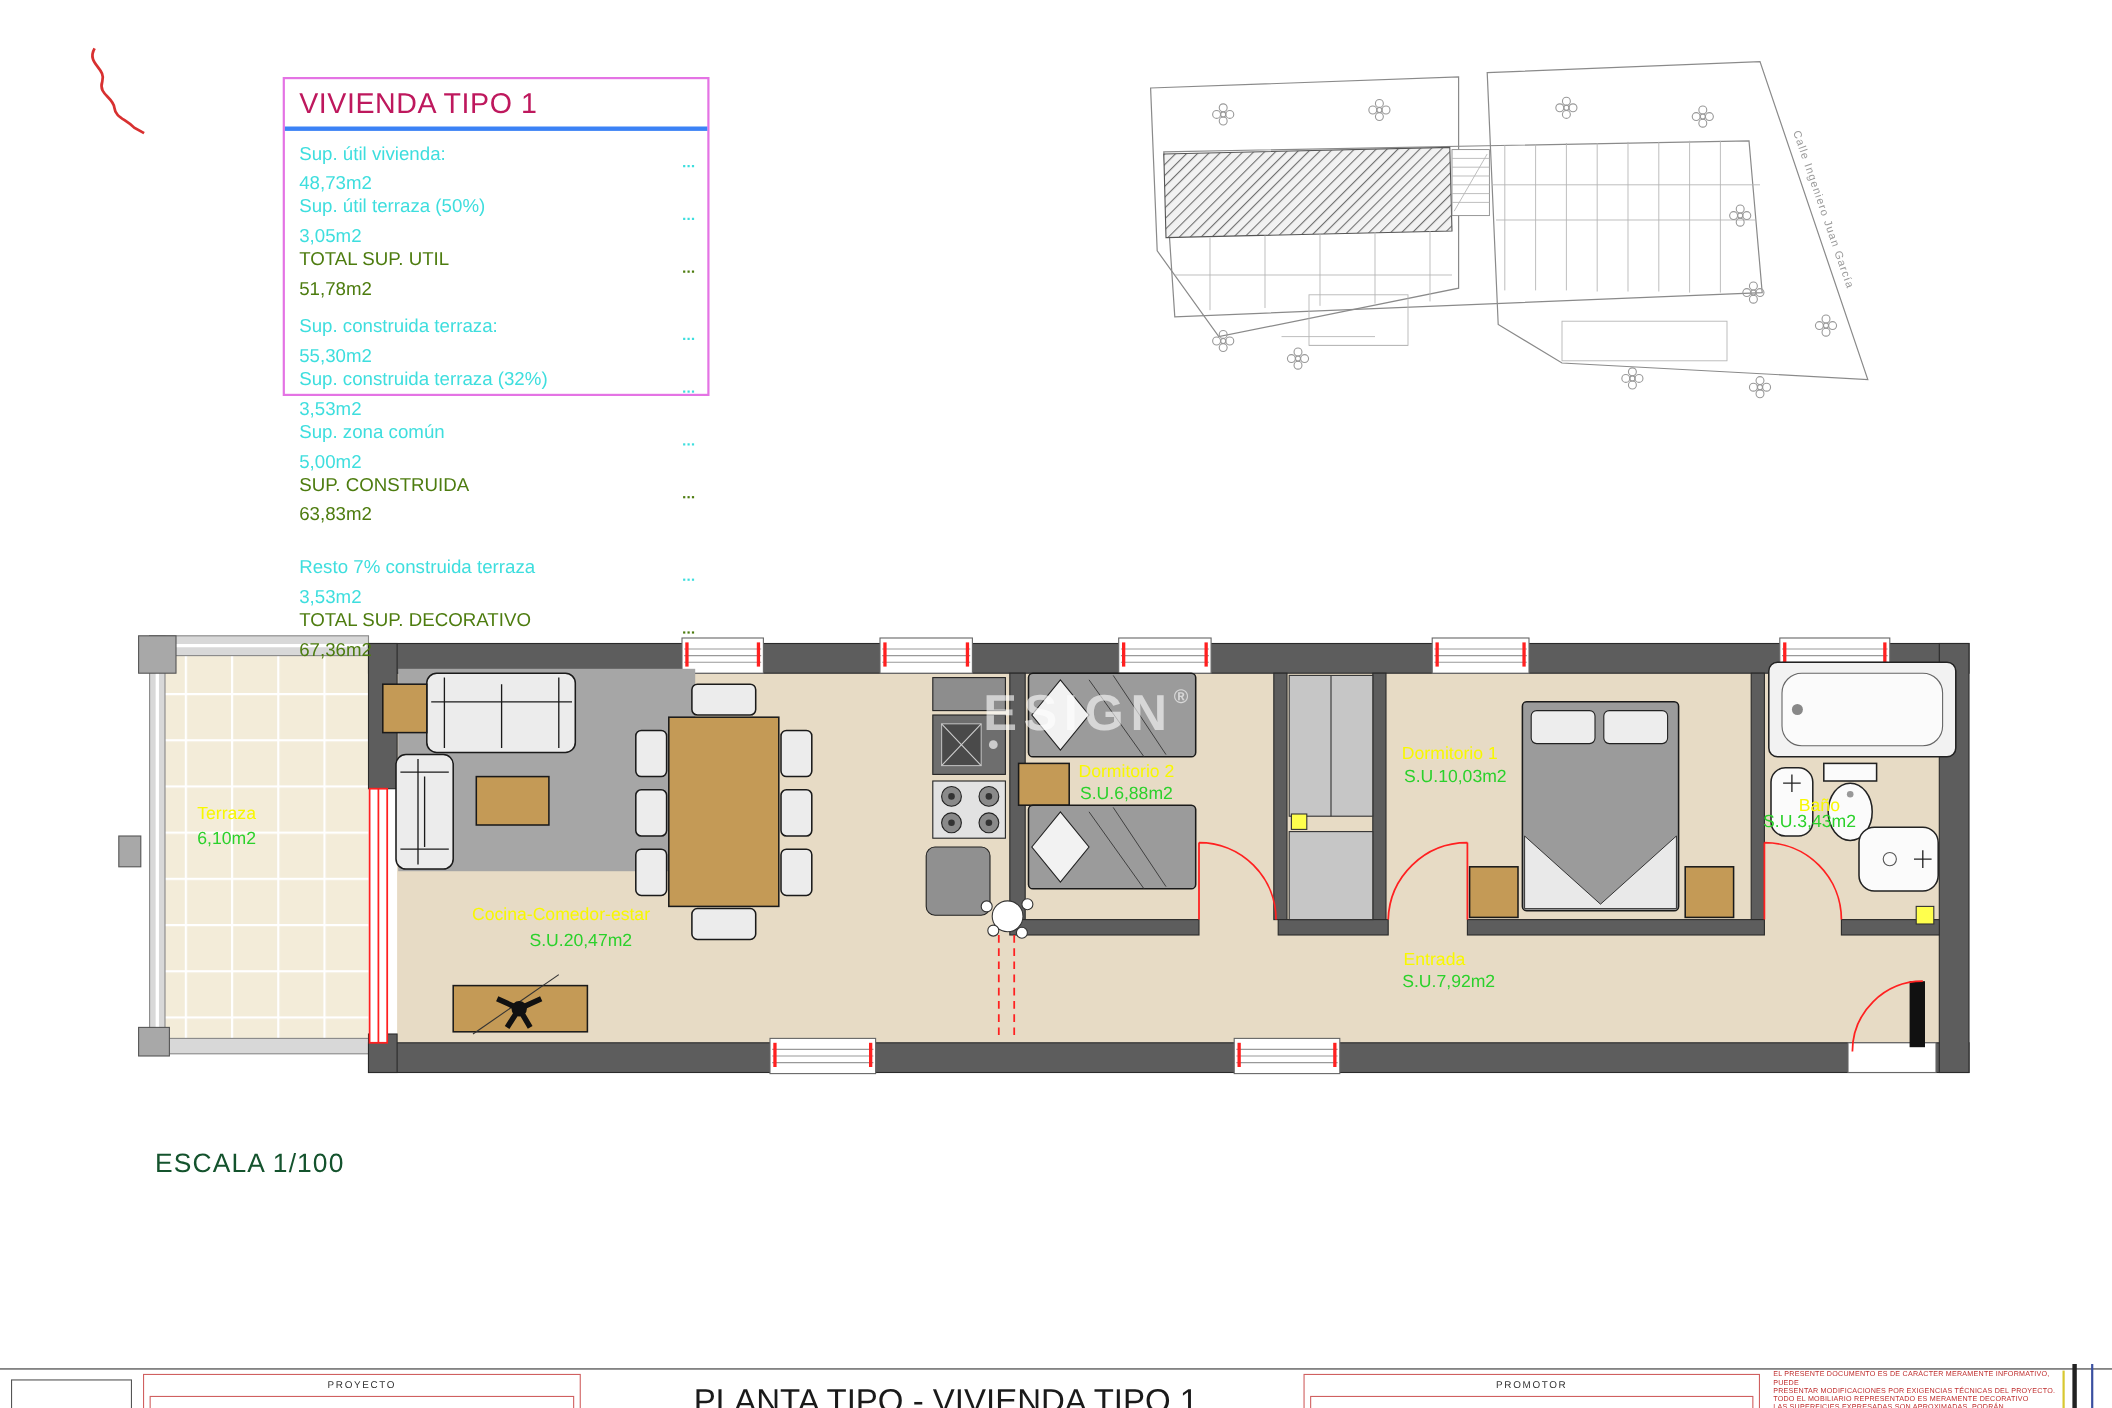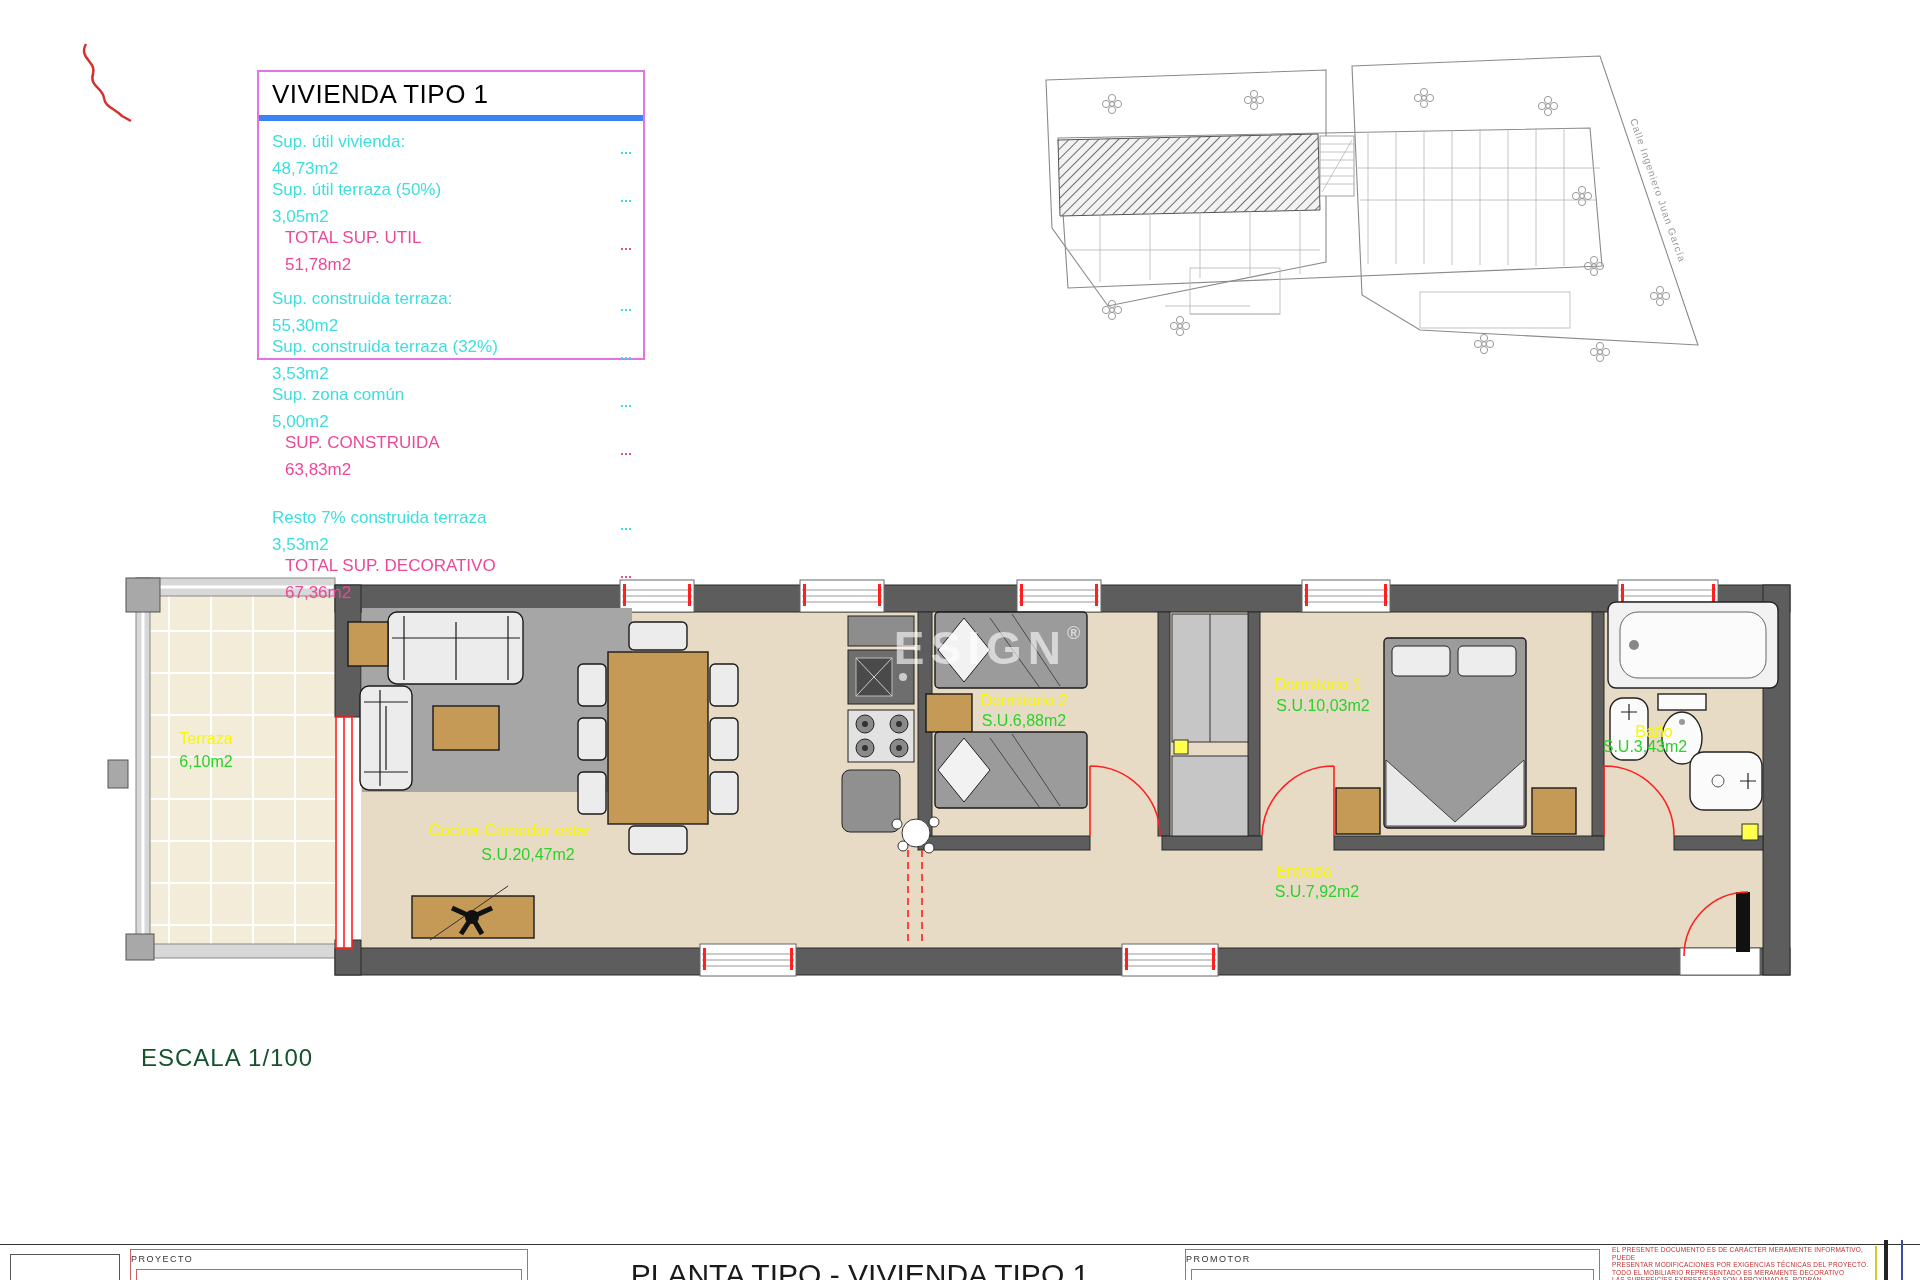--- a/index.html
+++ b/index.html
@@ -3,43 +3,43 @@
 <meta charset="utf-8">
 <style>
   html,body{margin:0;padding:0;background:#fff;}
   .page{position:relative;width:1920px;height:1280px;background:#ffffff;overflow:hidden;
         font-family:"Liberation Sans", sans-serif;}
   .drawing{position:absolute;left:0;top:0;width:1920px;height:1280px;}
 
   
   .infobox{position:absolute;left:257px;top:70px;width:388px;height:290px;
            border:2px solid #E473E4;background:#fff;box-sizing:border-box;}
-  .infobox .ititle{font-size:26px;color:#000000;padding:7px 0 5px 13px;
-                   border-bottom:6px solid #3b82f6;letter-spacing:.5px;}
+  .infobox .ititle{font-size:26px;color:#be185d;padding:7px 0 5px 13px;
+                   border-bottom:4px solid #3b82f6;letter-spacing:.5px;}
   .infobox .ibody{padding:10px 10px 0 13px;font-size:17px;line-height:21px;}
   .igroup{margin-bottom:13px;}
   .igroup.g3{margin-top:27px;}
   .irow{display:flex;align-items:baseline;white-space:nowrap;flex-direction:column;}
   .irow .lead{flex:1;border-bottom:2px dotted currentColor;align-self:flex-end;
               margin:0 2px 4px 2px;min-width:10px;}
   .cyan{color:#3EDEDE;}
-  .blk{color:#ec4899;margin-left:13px;}
+  .blk{color:#4d7c0f;}
 
   
   .scale-note{position:absolute;left:141px;top:1044px;font-size:24px;color:#14532d;
               letter-spacing:1px;}
 
   
   .tblock{position:absolute;left:0;top:1240px;width:1920px;height:40px;}
   .tb-topline{position:absolute;left:0;top:4px;width:1920px;height:0;border-top:1.5px solid #333;}
   .tb-box{position:absolute;box-sizing:border-box;background:#fff;}
   .tb-left{left:10px;top:14px;width:110px;height:40px;border:1px solid #555;}
   .tb-proj{left:130px;top:9px;width:398px;height:44px;border:1.5px solid #D06060;}
   .tb-prom{left:1185px;top:9px;width:415px;height:44px;border:1.5px solid #D06060;}
-  .tb-lab{font-size:9px;letter-spacing:1.5px;color:#333;text-align:left;padding-top:4px;}
+  .tb-lab{font-size:9px;letter-spacing:1.5px;color:#333;text-align:center;padding-top:4px;}
   .tb-inner{position:absolute;left:5px;right:5px;top:19px;height:30px;border:1px solid #D06060;}
   .tb-title{position:absolute;left:560px;top:18px;width:600px;text-align:center;
             font-size:30px;color:#1a1a1a;white-space:nowrap;}
   .tb-disc{position:absolute;left:1612px;top:6px;width:261px;height:40px;
            color:#C03030;font-size:6.5px;line-height:7.6px;letter-spacing:.2px;
            border-right:2px solid #d8c830;padding-right:2px;overflow:hidden;}
   .tb-line-black{position:absolute;left:1884px;top:0;width:4px;height:40px;background:#222;}
   .tb-line-blue{position:absolute;left:1901px;top:0;width:2px;height:40px;background:#3A4FA0;}
 
   

